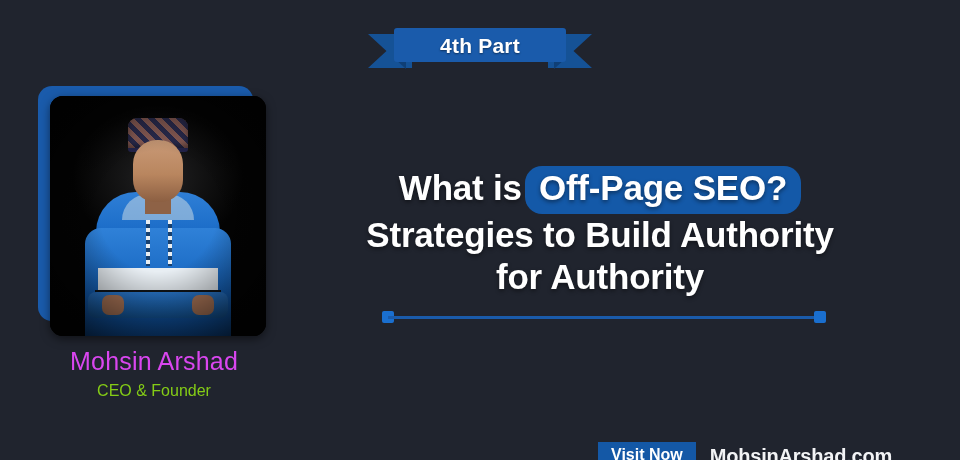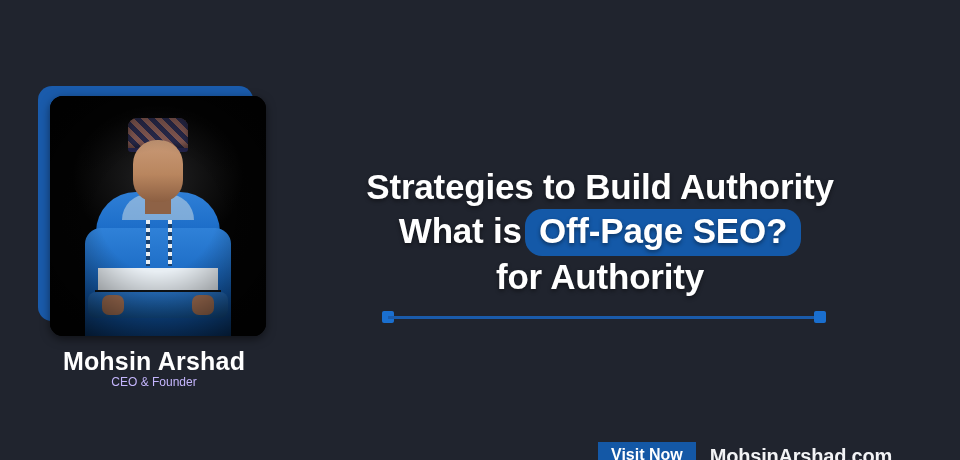--- a/index.html
+++ b/index.html
@@ -233,31 +233,31 @@
 
   
   .name-block {
     position: absolute;
     left: 38px;
     top: 348px;
     width: 232px;
     text-align: center;
   }
   .person-name {
-    color: #ffffff;
+    color: #d946ef;
     font-size: 25px;
-    font-weight: bold;
+    font-weight: normal;
     letter-spacing: 0.2px;
     line-height: 1.1;
   }
   .person-role {
-    color: #c4b5fd;
-    font-size: 12px;
+    color: #84cc16;
+    font-size: 16px;
     font-weight: normal;
-    margin-top: 0;
+    margin-top: 6px;
     line-height: 1.1;
   }
 
   
   .headline {
     position: absolute;
     left: 300px;
     top: 166px;
     width: 600px;
     text-align: center;
@@ -329,20 +329,29 @@
     font-weight: bold;
     line-height: 1;
     letter-spacing: -0.2px;
   }
 </style>
 </head>
 <body>
 
 <div id="stage">
 
+  <div class="ribbon">
+    <div class="ribbon-tail left"></div>
+    <div class="ribbon-tail right"></div>
+    <div class="ribbon-fold left"></div>
+    <div class="ribbon-fold right"></div>
+    <div class="ribbon-body">
+      <span class="ribbon-label">4th Part</span>
+    </div>
+  </div>
 
   <div class="portrait-wrap">
     <div class="portrait-frame"></div>
     <div class="portrait-card">
       <div class="portrait-photo">
         <div class="fig-hood"></div>
         <div class="fig-hood-in"></div>
         <div class="fig-cap"></div>
         <div class="fig-neck"></div>
         <div class="fig-head"></div>
@@ -358,24 +367,24 @@
       </div>
     </div>
   </div>
 
   <div class="name-block">
     <div class="person-name">Mohsin Arshad</div>
     <div class="person-role">CEO &amp; Founder</div>
   </div>
 
   <div class="headline">
-    <div class="line">Strategies to Build Authority</div>
     <div class="line">
       <span>What is</span><span class="hl-pill">Off-Page SEO?</span>
     </div>
+    <div class="line">Strategies to Build Authority</div>
     <div class="line">for Authority</div>
   </div>
 
   <div class="divider">
     <div class="divider-cap l"></div>
     <div class="divider-line"></div>
     <div class="divider-cap r"></div>
   </div>
 
   <div class="footer">

